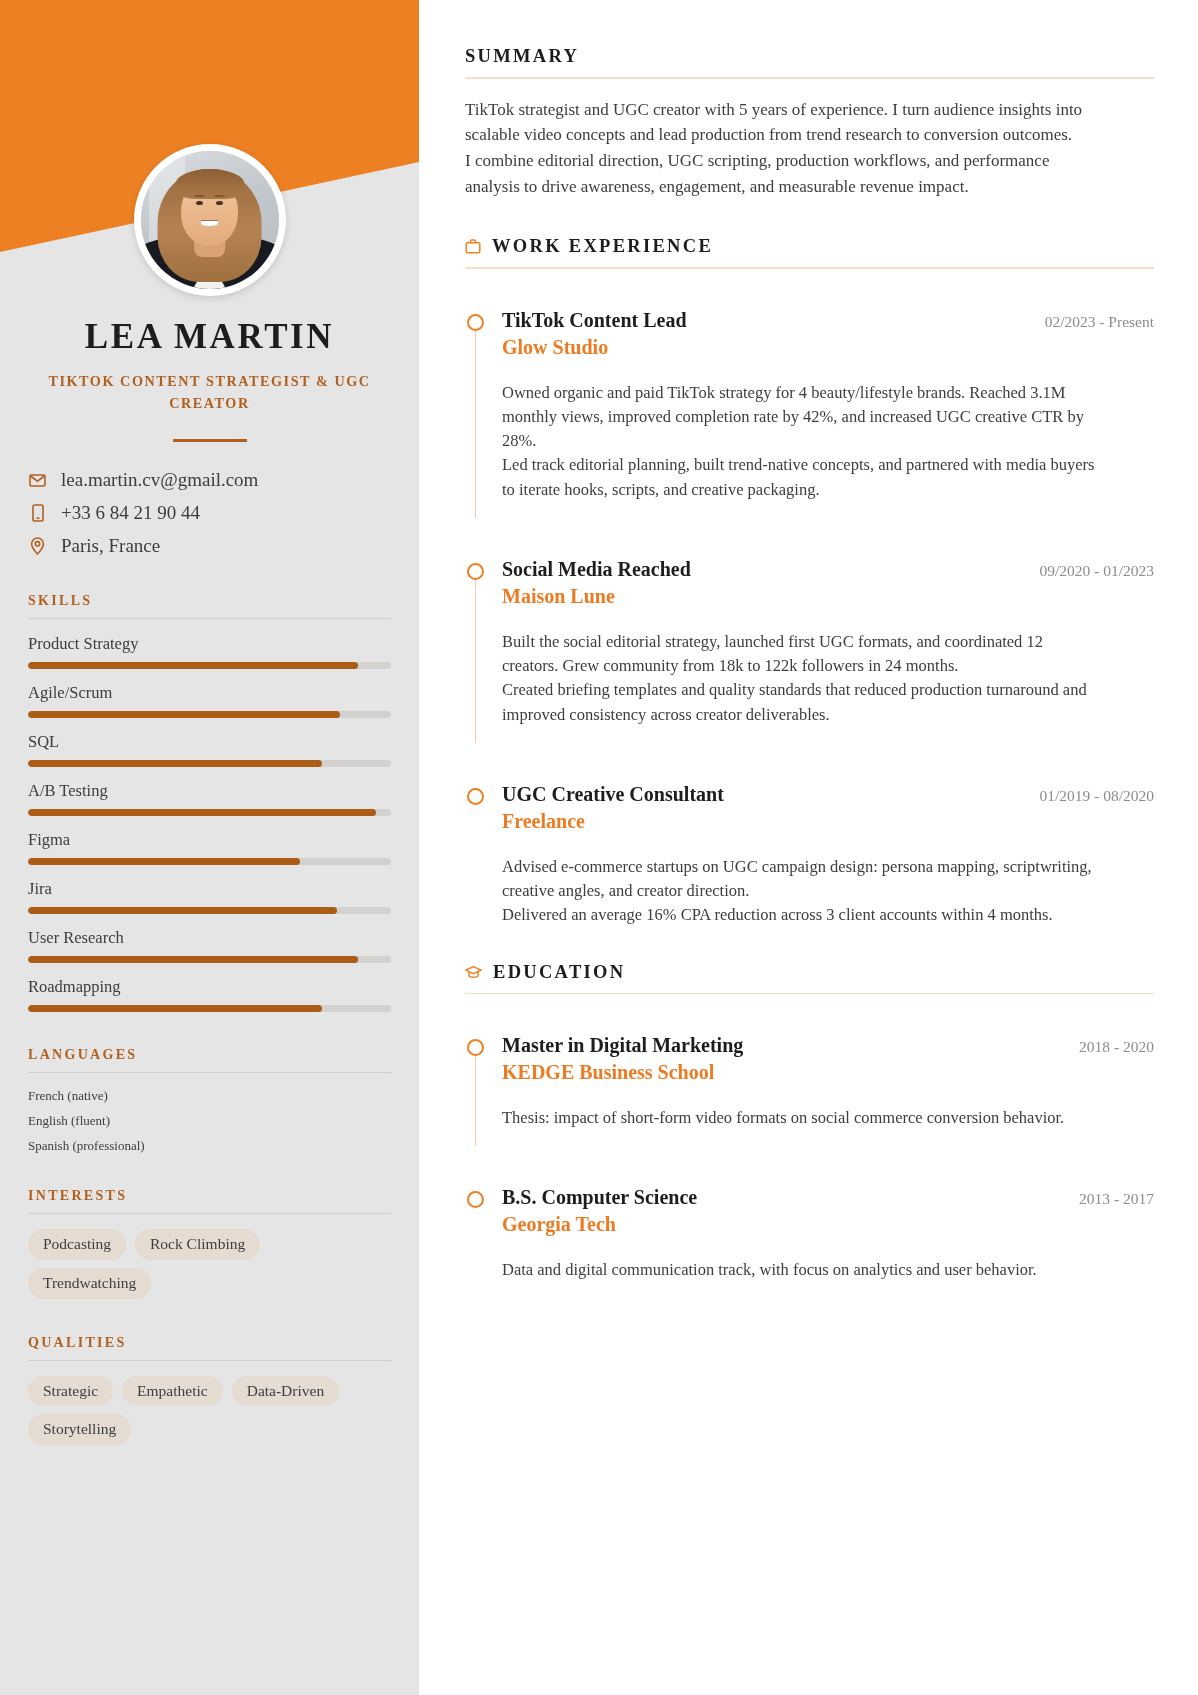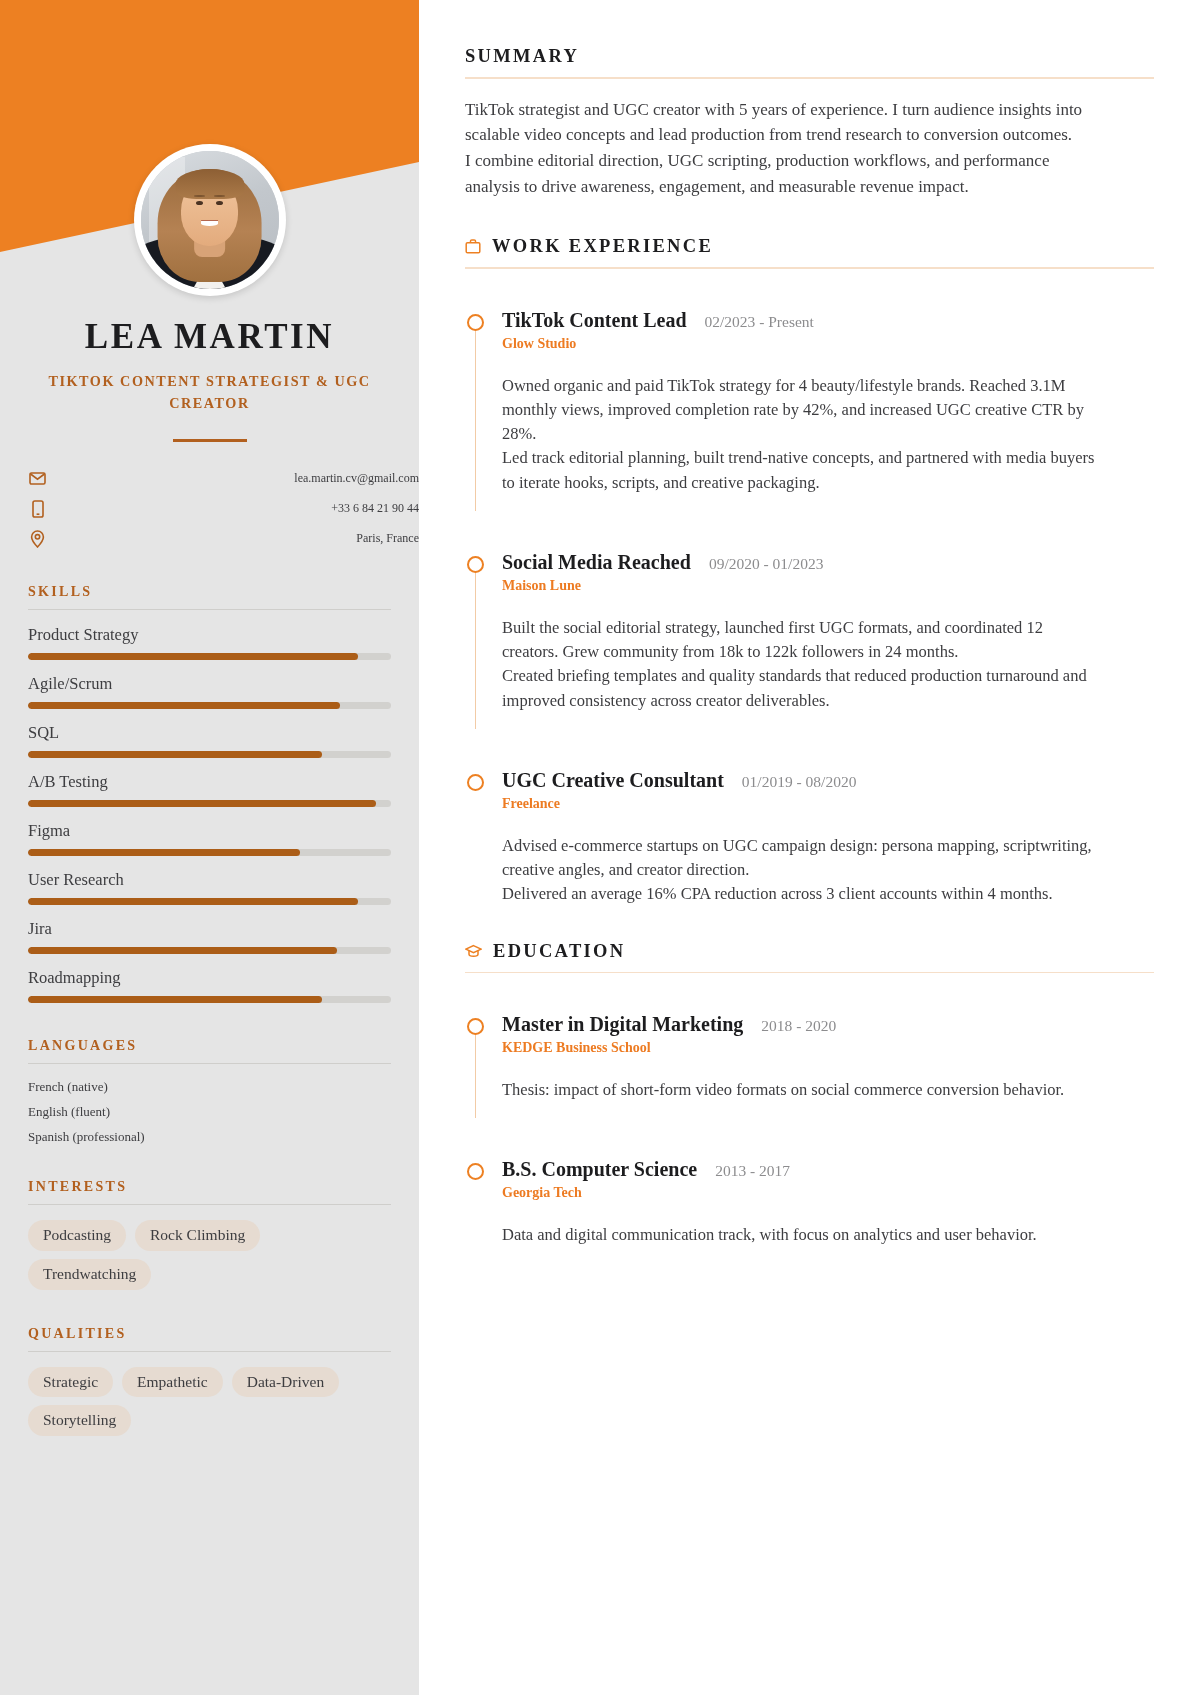--- a/index.html
+++ b/index.html
@@ -108,23 +108,22 @@
   }
 
   .contact {
     margin: 27px 0 0 28px;
   }
   .contact-row {
     display: flex;
     align-items: center;
     gap: 14px;
     margin-bottom: 11px;
-    font-size: 12px;
+    font-size: 19px;
     color: #3d3d40;
-    justify-content: space-between;
   }
   .contact-icon {
     width: 19px; min-width: 19px; height: 19px;
     display: flex; align-items: center; justify-content: center;
     color: #b2601f;
   }
   .contact-icon svg { display:block; }
 
   .sec {
     margin: 0 28px;
@@ -235,36 +234,36 @@
     left: 2px;
     top: 5px;
     width: 17px; height: 17px;
     border-radius: 50%;
     border: 2.8px solid #ed8022;
     background: #ffffff;
   }
   .tl-toprow {
     display: flex;
     align-items: baseline;
-    justify-content: flex-start;
-    gap: 18px;
+    justify-content: space-between;
+    gap: 28px;
     margin-top: 40px;
   }
   .tl-title {
     font-size: 20px;
     font-weight: bold;
     color: #1d1d1f;
   }
   .tl-date {
     font-size: 15.5px;
     color: #8c8c8e;
     white-space: nowrap;
   }
   .tl-org {
-    font-size: 14px;
+    font-size: 20px;
     font-weight: bold;
     color: #ed7b22;
     margin-top: 4px;
   }
   .tl-desc {
     margin-top: 22px;
     font-size: 16.5px;
     line-height: 1.47;
     color: #3d3d40;
     max-width: 600px;
@@ -361,29 +360,29 @@
               <div class="skill-fill" style="width: 96%;"></div>
             </div>
           </div>
           <div class="skill">
             <div class="skill-name">Figma</div>
             <div class="skill-track">
               <div class="skill-fill" style="width: 75%;"></div>
             </div>
           </div>
           <div class="skill">
+            <div class="skill-name">Jira</div>
+            <div class="skill-track">
+              <div class="skill-fill" style="width: 85%;"></div>
+            </div>
+          </div>
+          <div class="skill">
             <div class="skill-name">User Research</div>
             <div class="skill-track">
               <div class="skill-fill" style="width: 91%;"></div>
-            </div>
-          </div>
-          <div class="skill">
-            <div class="skill-name">Jira</div>
-            <div class="skill-track">
-              <div class="skill-fill" style="width: 85%;"></div>
             </div>
           </div>
           <div class="skill">
             <div class="skill-name">Roadmapping</div>
             <div class="skill-track">
               <div class="skill-fill" style="width: 81%;"></div>
             </div>
           </div>
         </div>
     </section>

